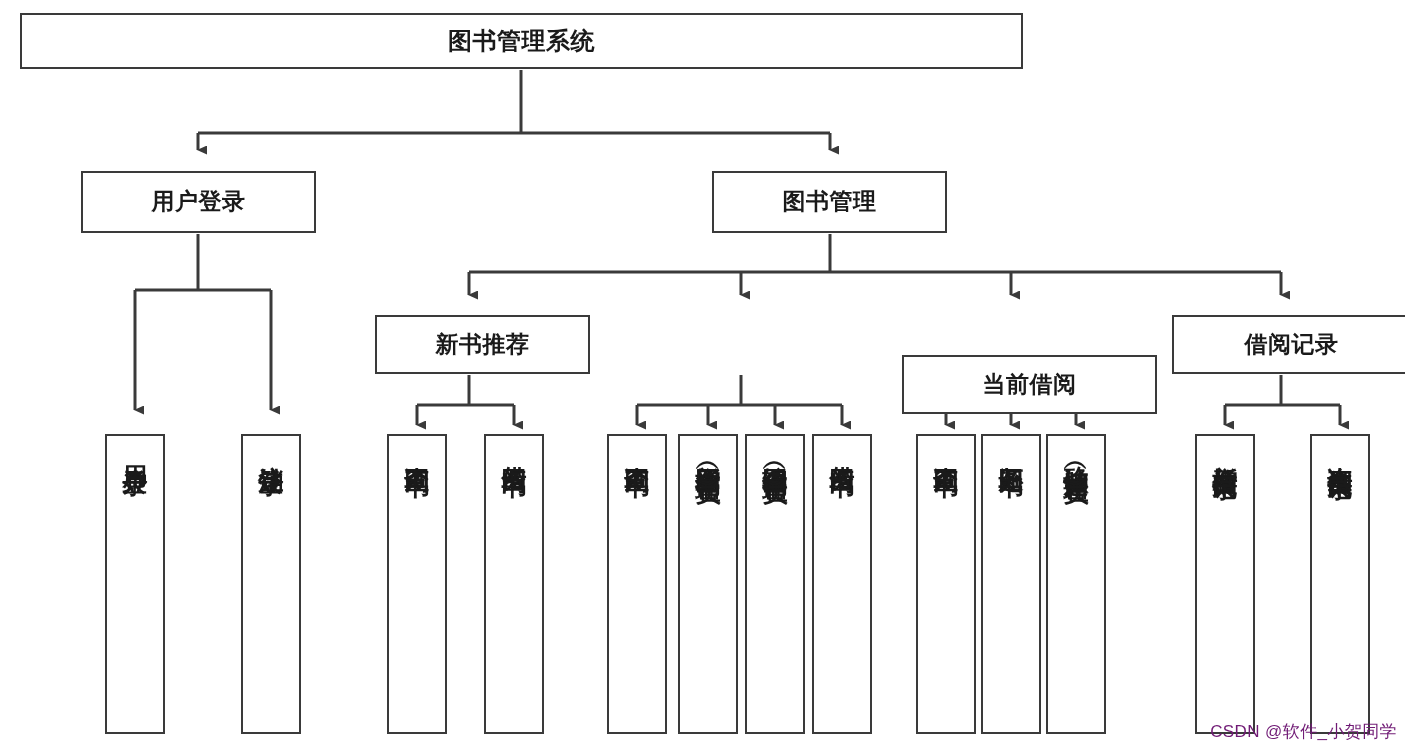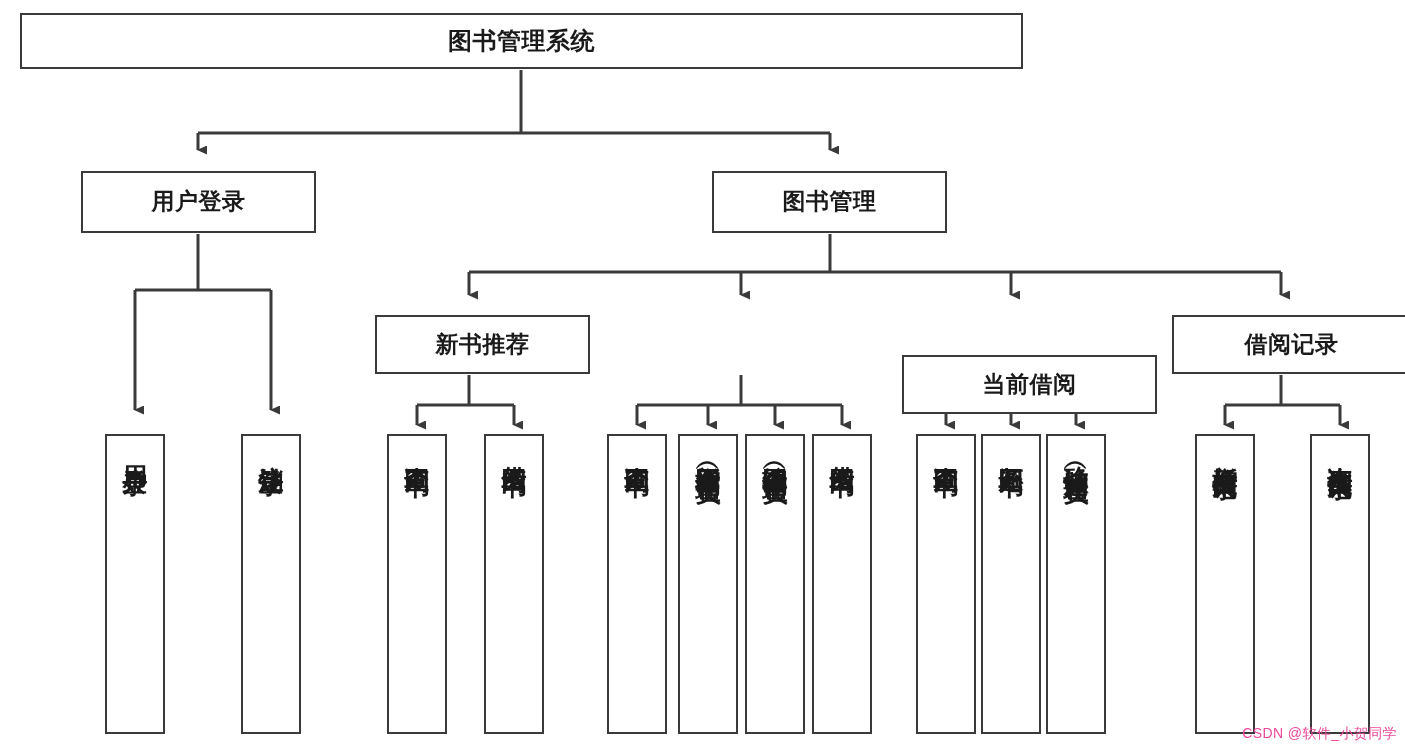--- a/index.html
+++ b/index.html
@@ -62,22 +62,22 @@
     -webkit-writing-mode: vertical-rl;
     font-size: 25px;
     letter-spacing: 2px;
     line-height: 1;
     white-space: nowrap;
   }
   .watermark {
     position: absolute;
     right: 8px;
     bottom: 4px;
-    font-size: 14px;
-    color: #ec4899;
+    font-size: 17px;
+    color: #701a75;
     letter-spacing: 0.4px;
     z-index: 5;
     white-space: nowrap;
     font-family: "Liberation Sans", "DejaVu Sans", sans-serif;
   }
 </style>
 </head>
 <body>
 
 <div id="diagram-root">

